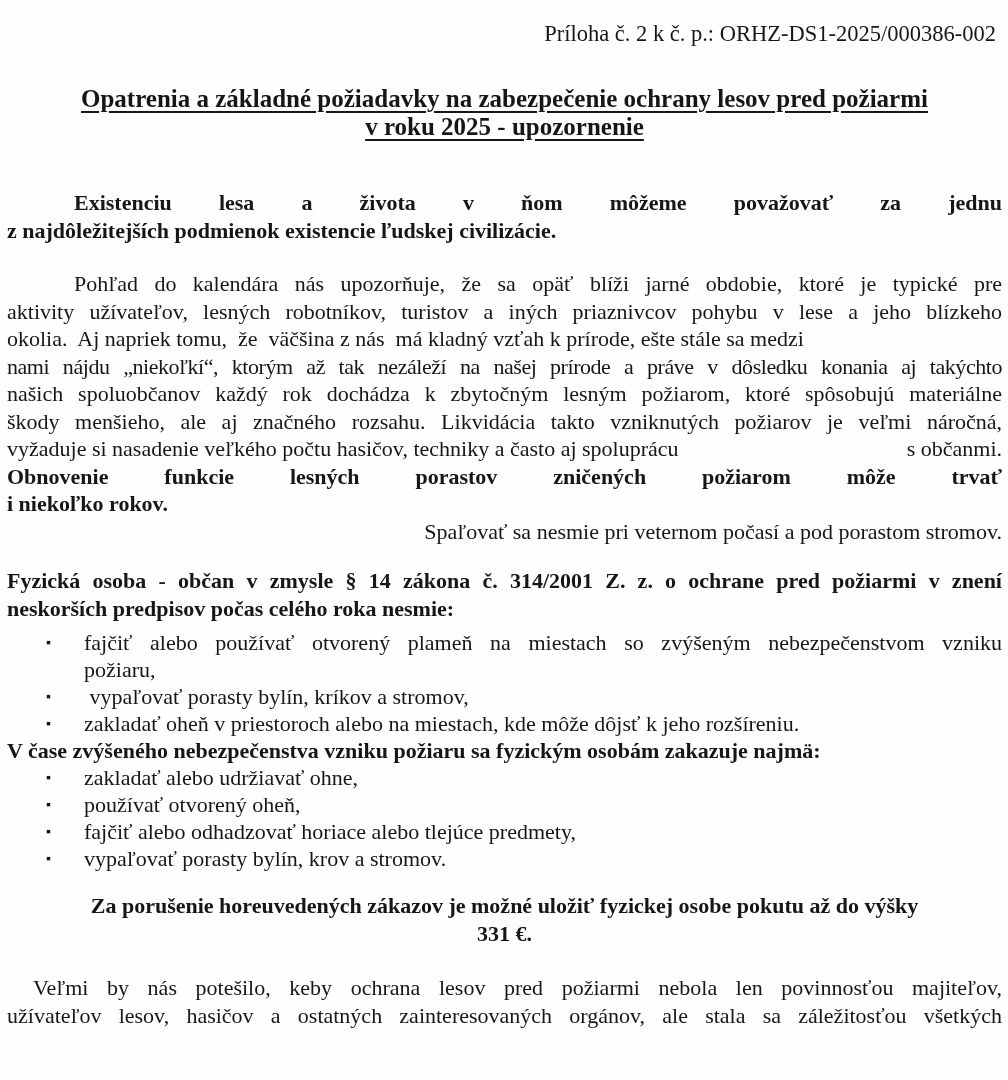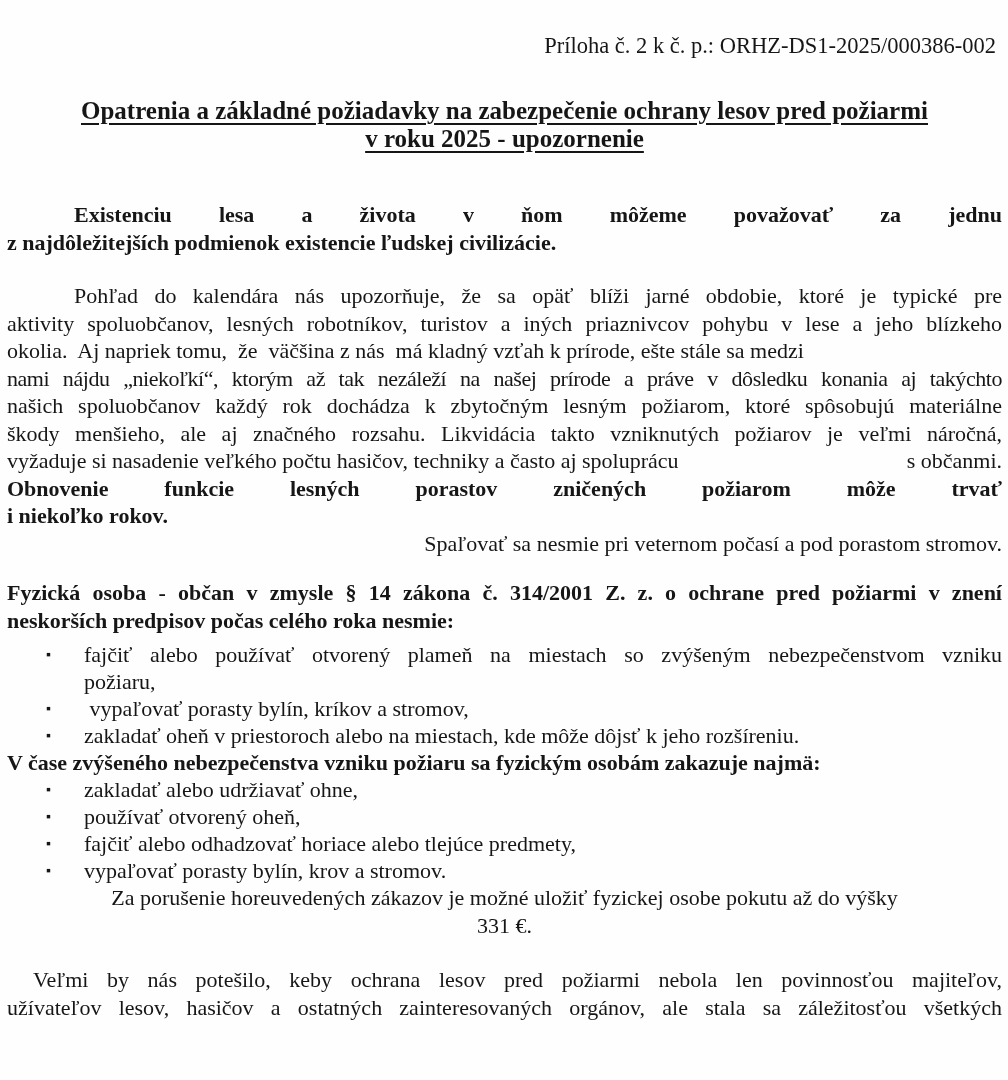--- a/index.html
+++ b/index.html
@@ -1,21 +1,21 @@
 <!DOCTYPE html>
 <html lang="sk"><head>
 <meta charset="utf-8">
 <style>
   html,body { margin:0; padding:0; background:#ffffff; }
   .page {
     width:1008px; height:1080px; box-sizing:border-box;
     background:#fefefe; color:#161616;
     font-family:"Liberation Serif","DejaVu Serif",serif;
     font-size:22px; position:relative; overflow:hidden;
-    padding:32px 6px 0 7px;
+    padding:20px 6px 0 7px;
   }
   .line { line-height:27.5px; }
   .l27 { line-height:27px; }
   
   .j { text-align:justify; text-align-last:justify; overflow:hidden; }
   
   .plain { white-space:pre-wrap;font-family:Liberation Serif, serif; }
   .b { font-weight:bold; }
   .ind { padding-left:67px; }
   .ind-sm { padding-left:26px; }
@@ -28,21 +28,21 @@
 
   .intro-par { margin-top:49px; font-weight:bold; }
   .main-par { margin-top:26px; }
   .burning-line { font-weight:normal; text-align:right; line-height:27.5px; }
   .heading-year { margin-top:22px; font-weight:bold; }
   .bullet-list { margin-top:7px; }
   .bullet-row { display:flex; padding-left:39px; }
   .bullet-marker { flex:0 0 38px; width:38px; font-size:14px; line-height:27px; color:#161616; }
   .bullet-text { flex:1 1 auto; min-width:0; }
   .heading-danger { font-weight:bold; line-height:27px; }
-  .penalty-block { font-weight:normal; text-align:center; line-height:27px; }
+  .penalty-block { margin-top:20px; font-weight:bold; text-align:center; line-height:27px; }
   .closing-par { margin-top:27px; }
 </style>
 </head>
 <body>
 
 <div class="page">
 
   <div class="ref-line">Príloha č. 2 k č. p.: ORHZ-DS1-2025/000386-002</div>
 
   <div class="title-block">
@@ -50,21 +50,21 @@
     <div class="line"><span class="u">v roku 2025 - upozornenie</span></div>
   </div>
 
   <div class="intro-par">
     <div class="line j ind">Existenciu lesa a života v ňom môžeme považovať za jednu</div>
     <div class="line plain">z najdôležitejších podmienok existencie ľudskej civilizácie.</div>
   </div>
 
   <div class="main-par">
     <div class="line j ind">Pohľad do kalendára nás upozorňuje, že sa opäť blíži jarné obdobie, ktoré je typické pre</div>
-    <div class="line j">aktivity spoluobčanov, lesných robotníkov, turistov a iných priaznivcov pohybu v lese a jeho blízkeho</div>
+    <div class="line j">aktivity užívateľov, lesných robotníkov, turistov a iných priaznivcov pohybu v lese a jeho blízkeho</div>
     <div class="line plain">okolia.  Aj napriek tomu,  že  väčšina z nás  má kladný vzťah k prírode, ešte stále sa medzi</div>
     <div class="line j condensed">nami nájdu „niekoľkí“, ktorým až tak nezáleží na našej prírode a práve v dôsledku konania aj takýchto</div>
     <div class="line j">našich spoluobčanov každý rok dochádza k zbytočným lesným požiarom, ktoré spôsobujú materiálne</div>
     <div class="line j">škody menšieho, ale aj značného rozsahu. Likvidácia takto vzniknutých požiarov je veľmi náročná,</div>
     <div class="line split">
       <span>vyžaduje si nasadenie veľkého počtu hasičov, techniky a často aj spoluprácu</span>
       <span>s občanmi.</span>
     </div>
     <div class="line j b">Obnovenie funkcie lesných porastov zničených požiarom môže trvať</div>
     <div class="line plain b">i niekoľko rokov.</div>

